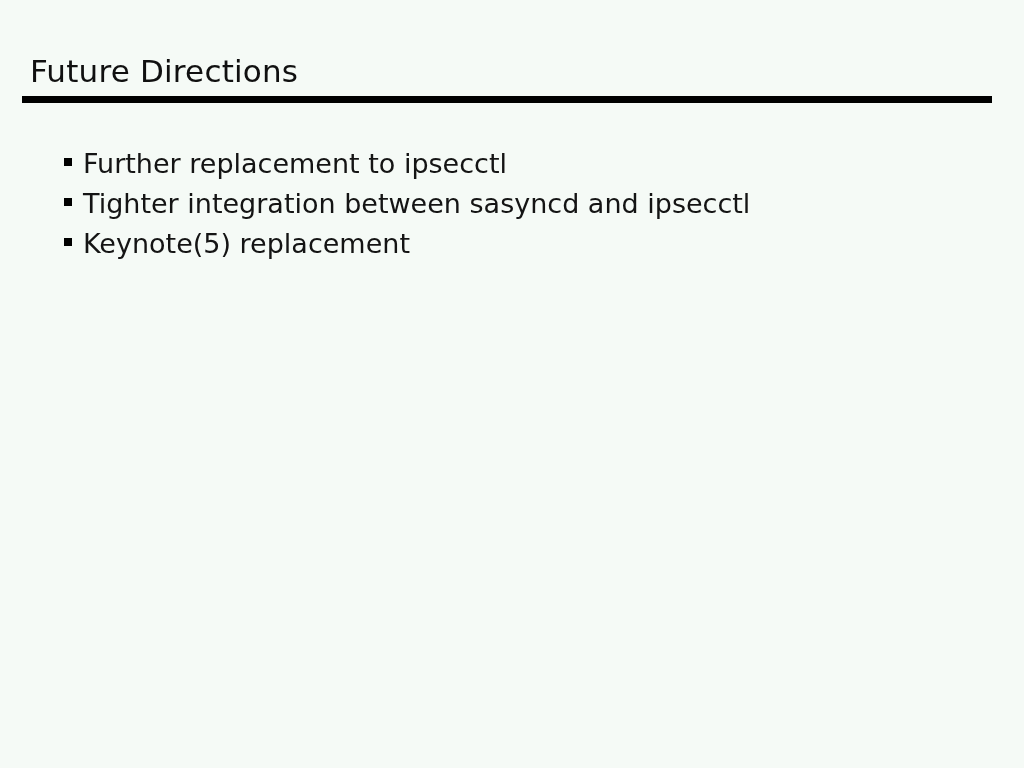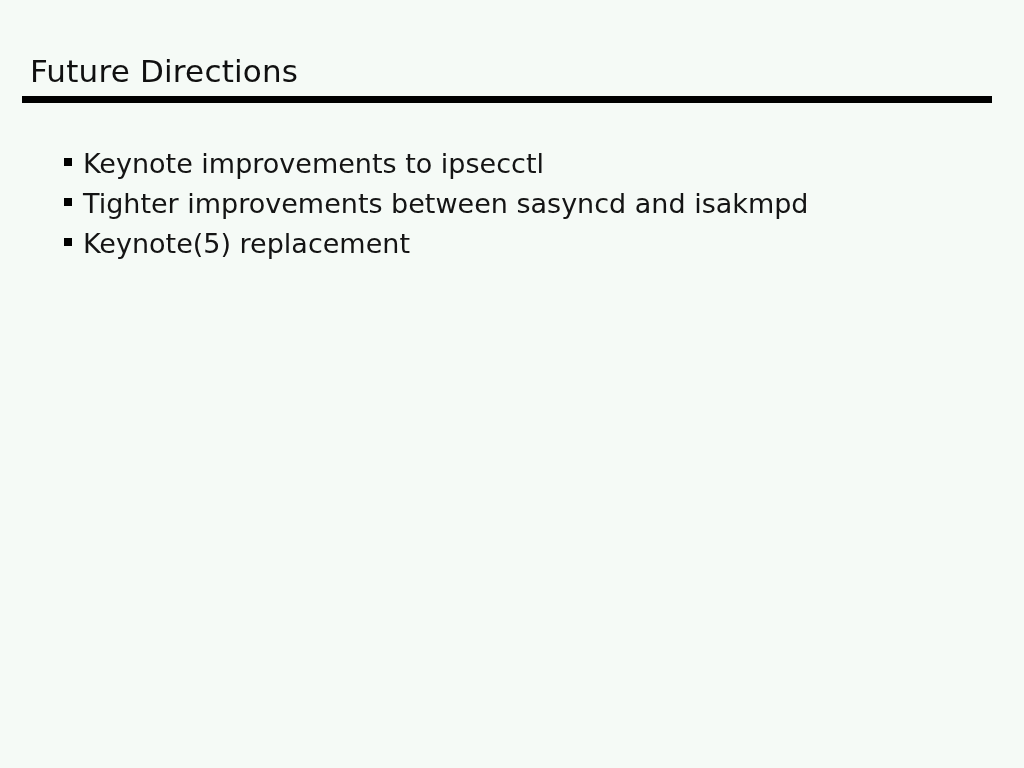--- a/index.html
+++ b/index.html
@@ -75,25 +75,25 @@
 
 <div class="slide">
 
   <div class="slide-title">Future Directions</div>
 
   <div class="title-rule"></div>
 
   <ul class="bullet-list">
     <li class="bullet-item">
       <span class="bullet-marker"></span>
-      <span class="bullet-text">Keynote improvements to ipsecctl</span>
+      <span class="bullet-text">Further replacement to ipsecctl</span>
     </li>
     <li class="bullet-item">
       <span class="bullet-marker"></span>
-      <span class="bullet-text">Tighter improvements between sasyncd and isakmpd</span>
+      <span class="bullet-text">Tighter integration between sasyncd and ipsecctl</span>
     </li>
     <li class="bullet-item">
       <span class="bullet-marker"></span>
       <span class="bullet-text">Keynote(5) replacement</span>
     </li>
   </ul>
 
 </div>
 
 </body></html>

